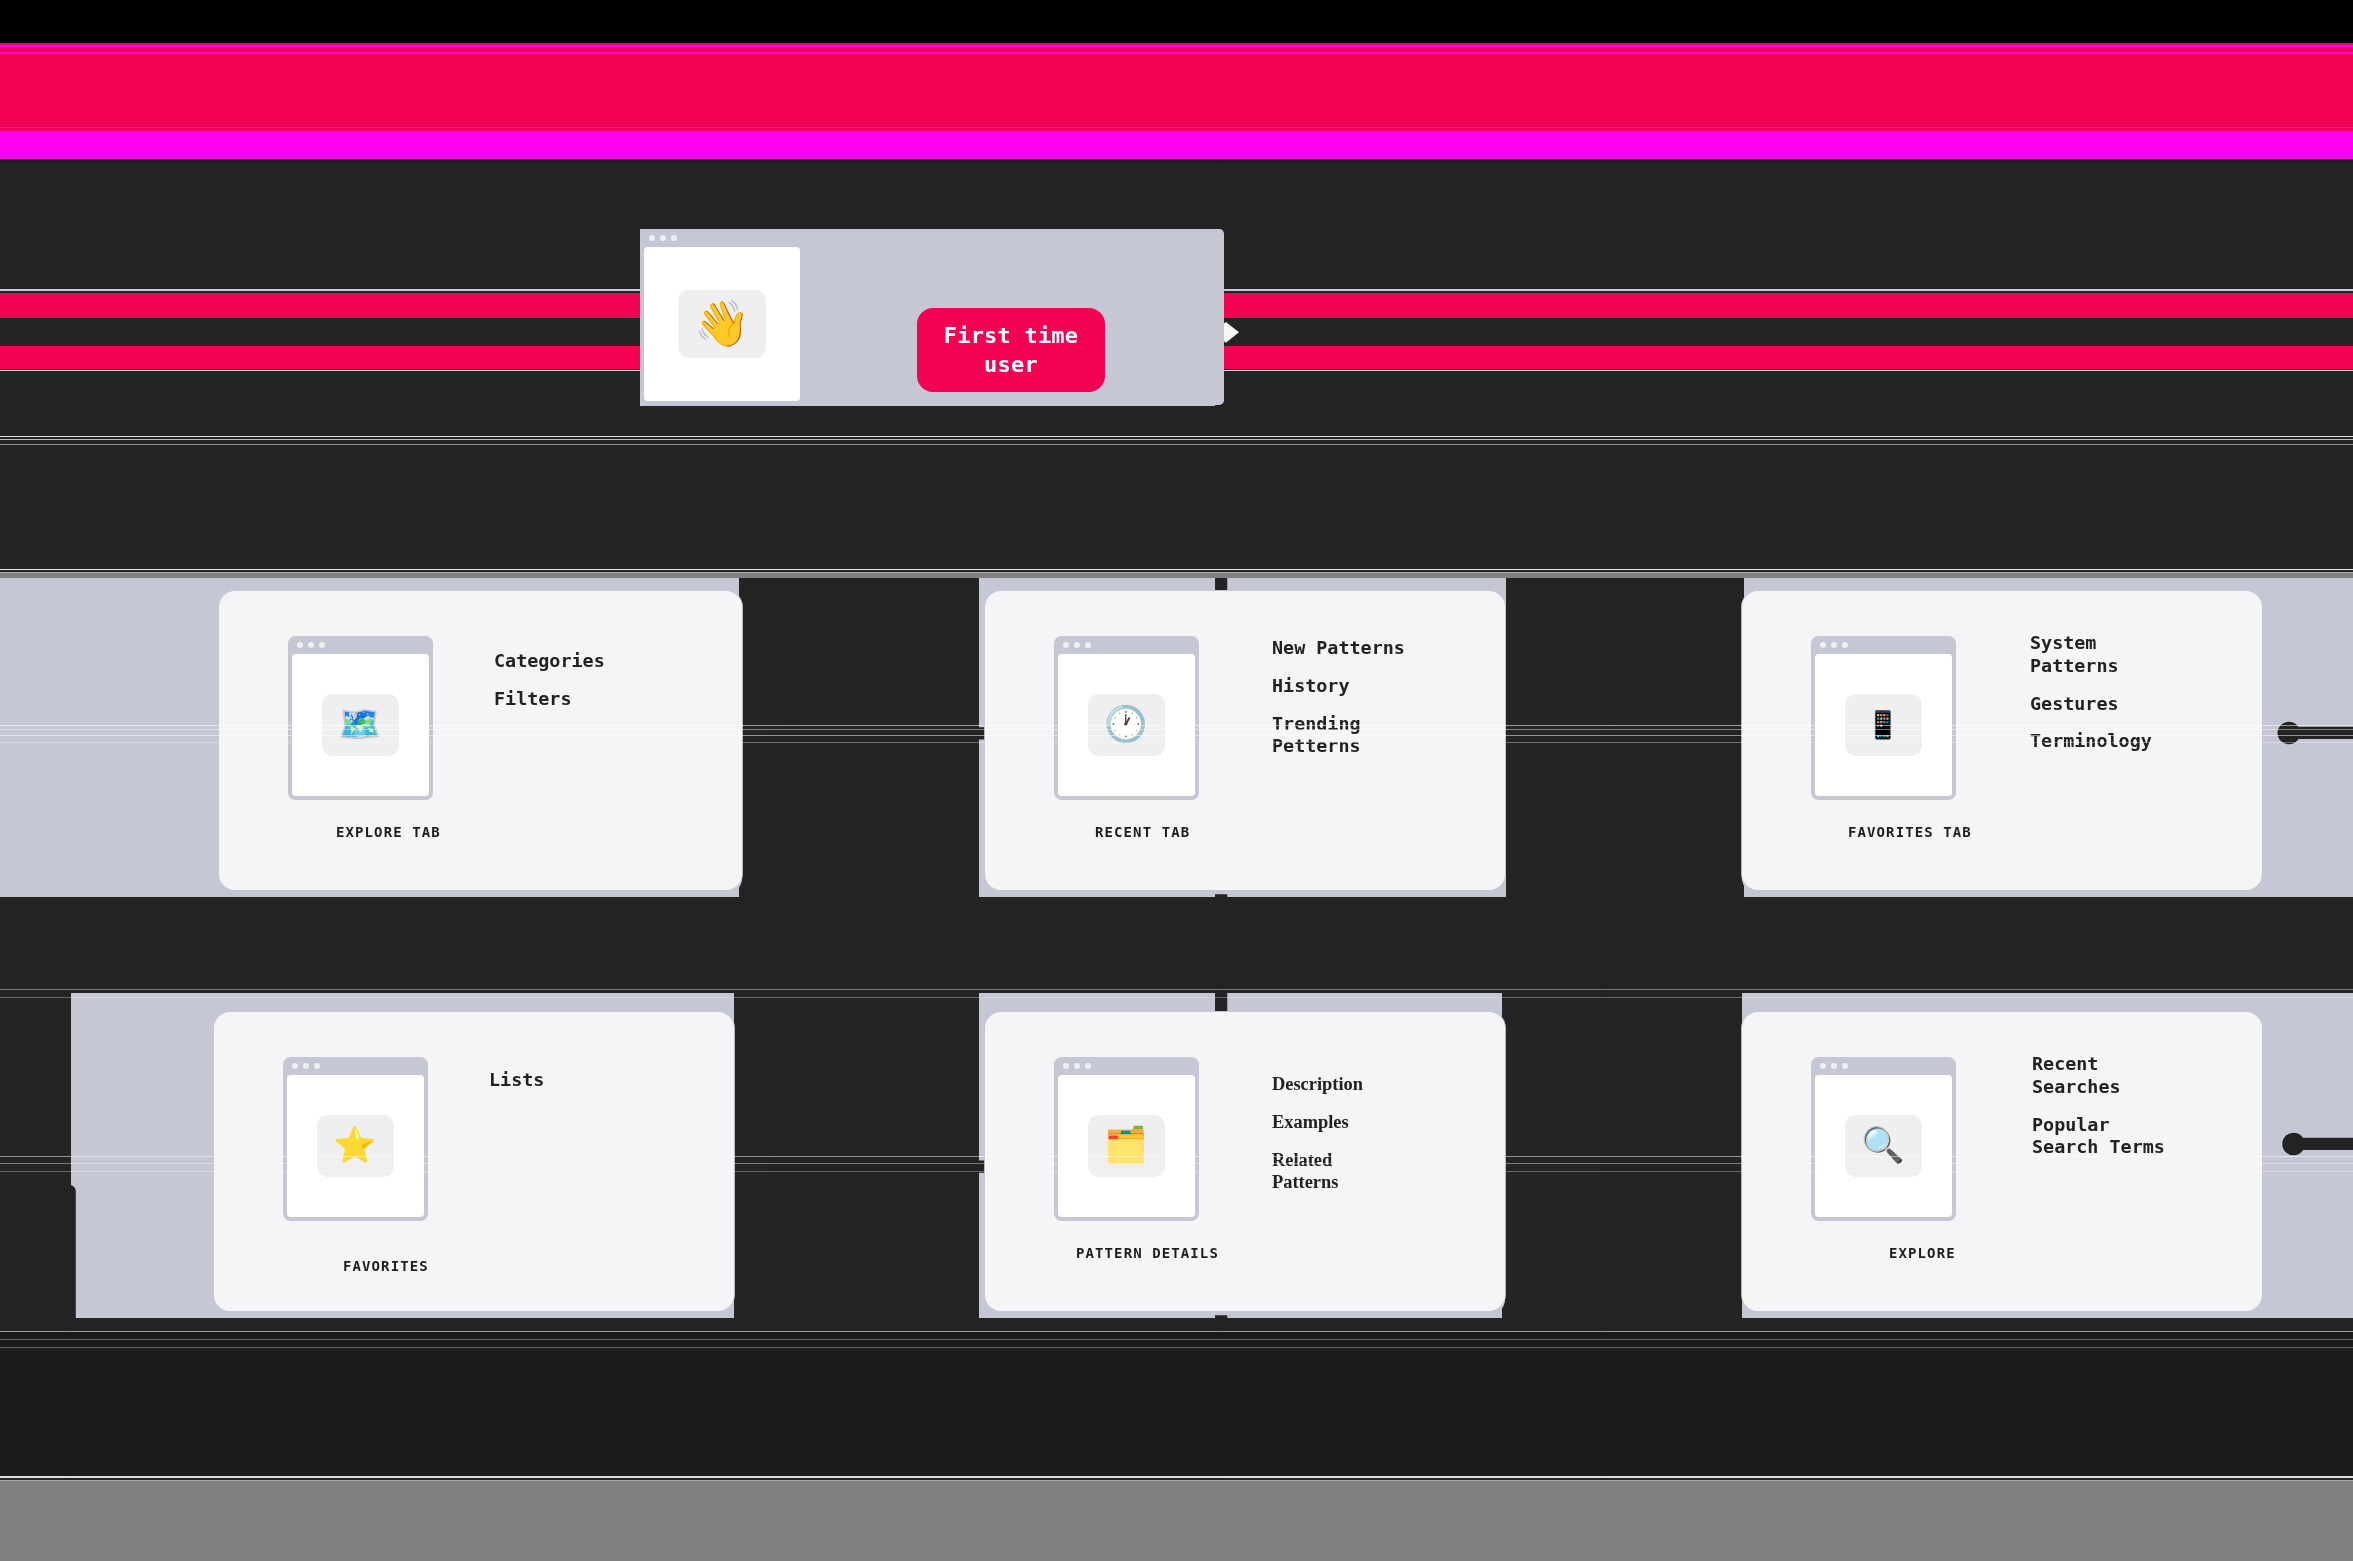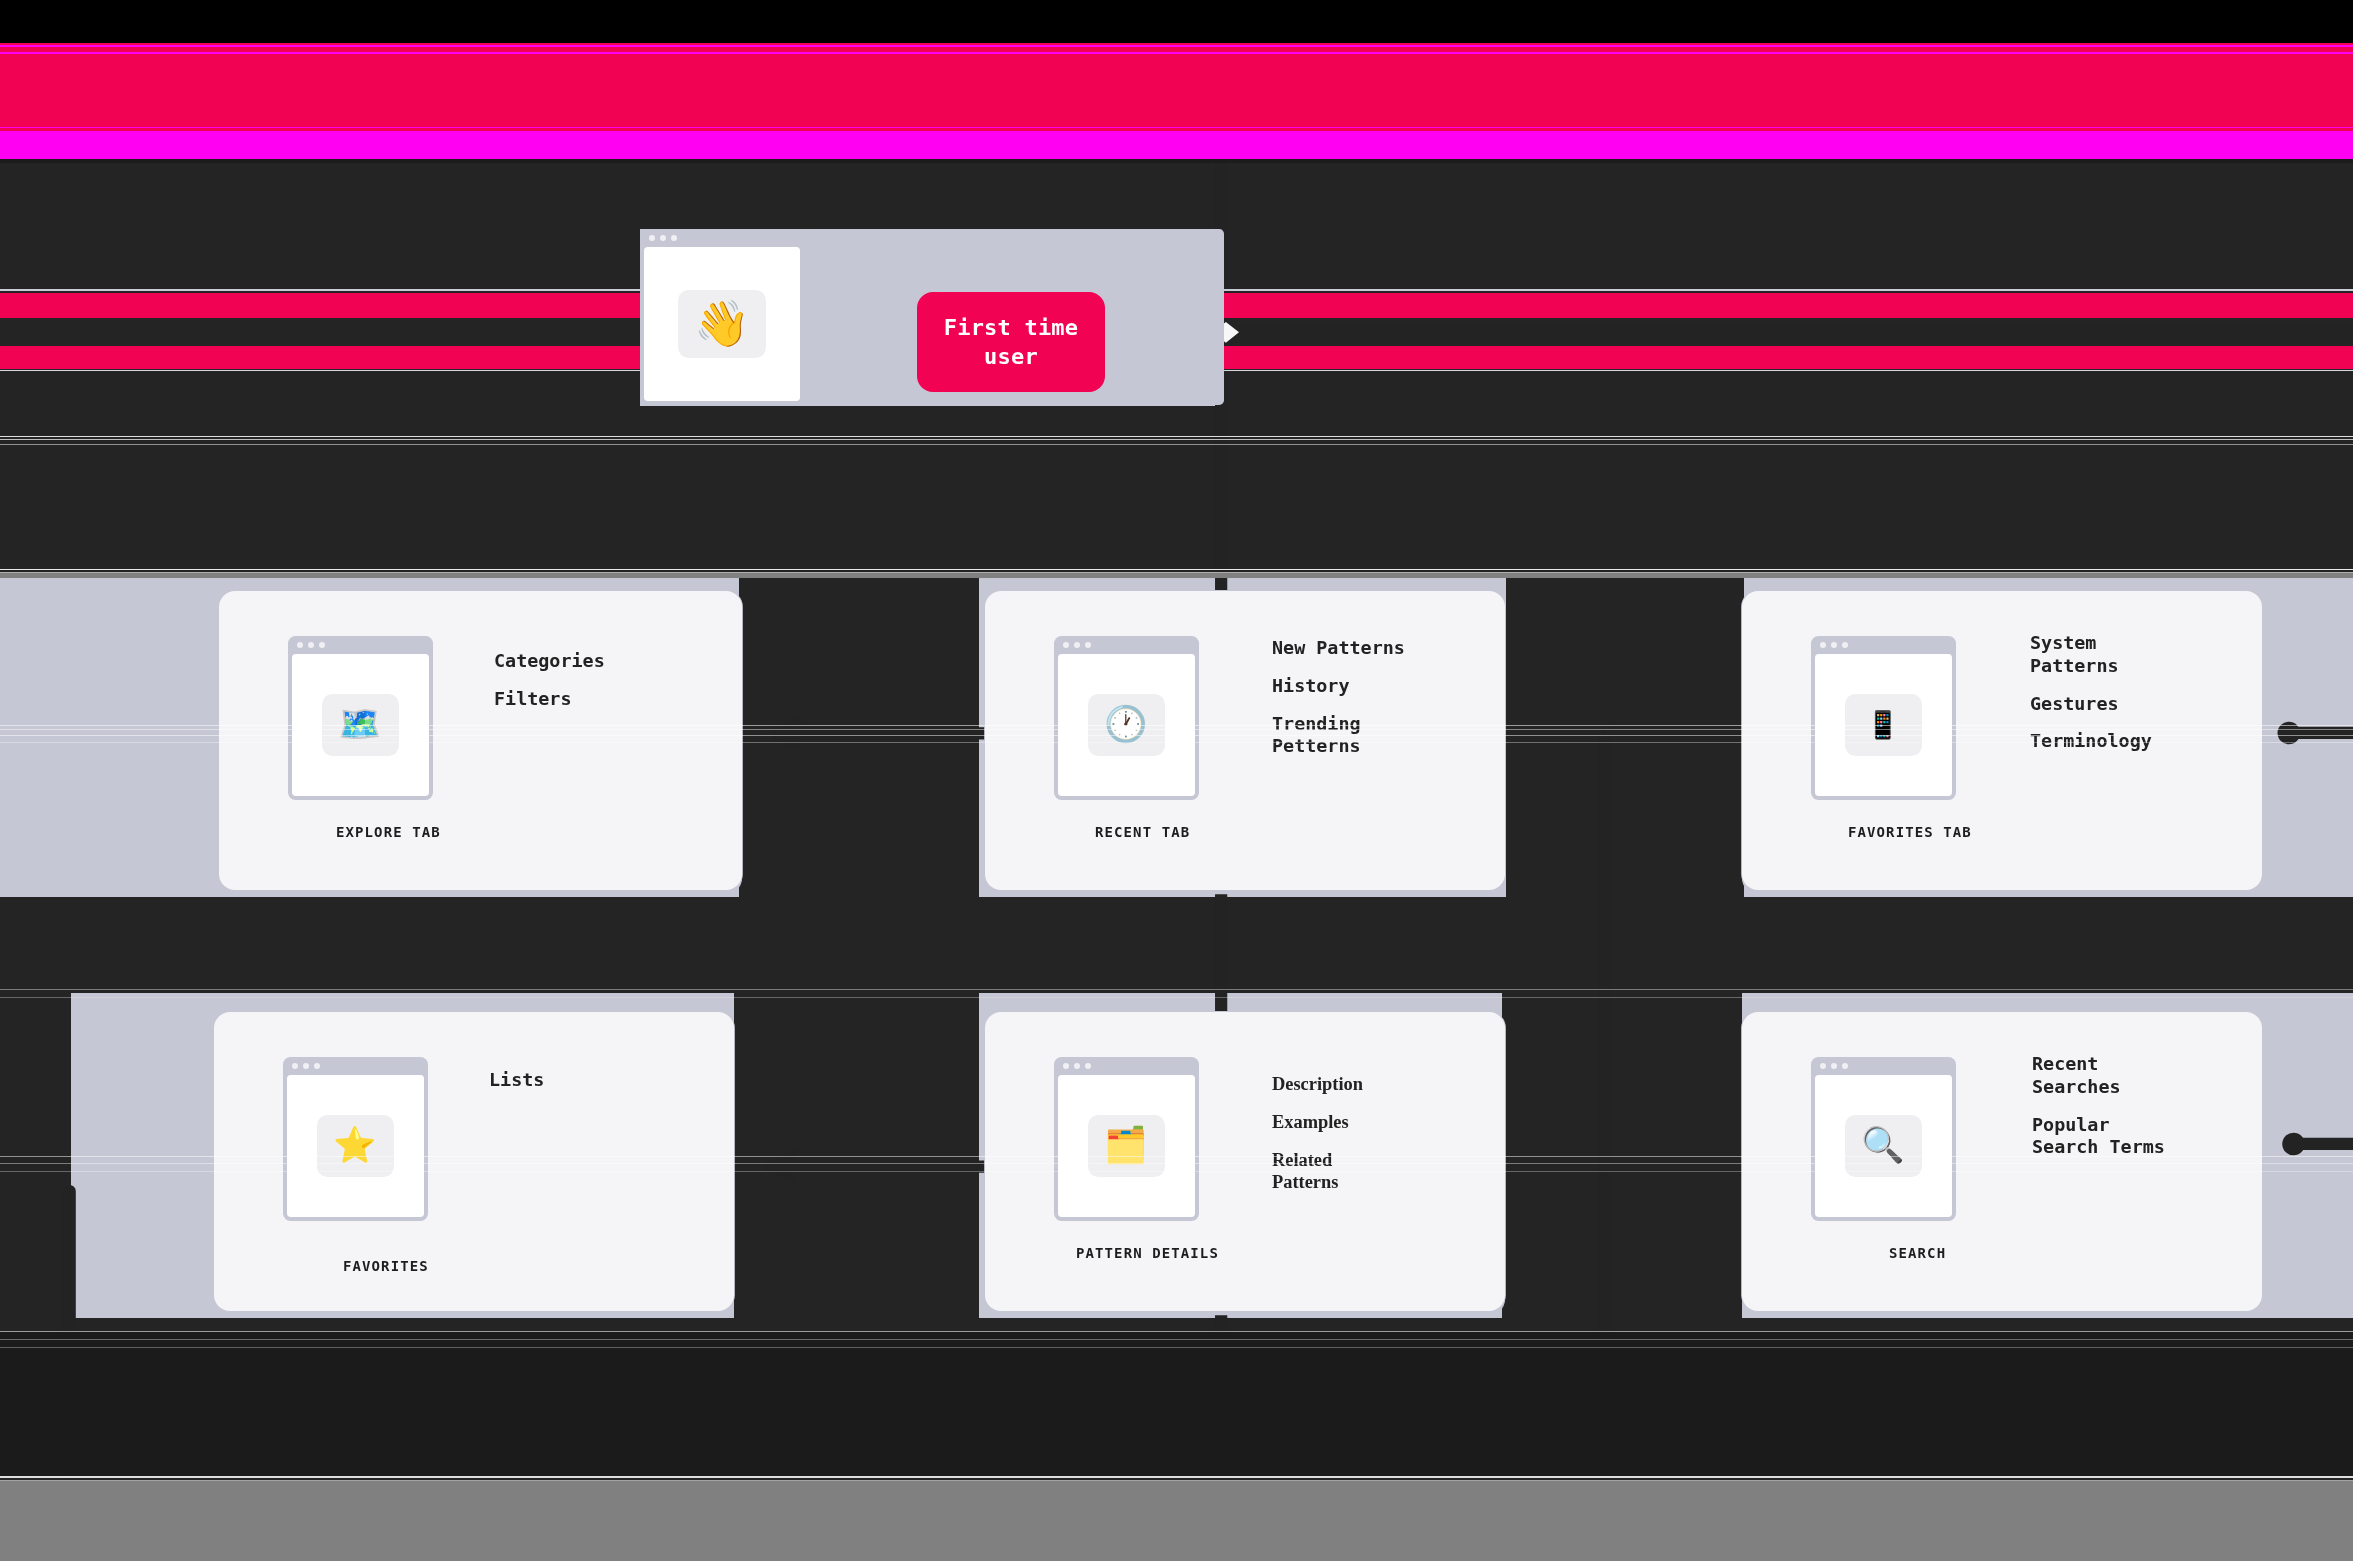--- a/index.html
+++ b/index.html
@@ -140,21 +140,21 @@
       <polygon points="2604,670 2646,706 2604,742 2562,706" fill="#232323"></polygon>
       <polygon points="2604,684 2632,706 2604,728 2576,706" fill="#f7f7f7"></polygon>
     </g>
   </svg>
 
   <div class="pill" style="left:1131px;top:47px;width:124px;height:104px;font-size:20px;background:#f20253;">
     <span>Opening
 App</span>
   </div>
 
-  <div class="pill" style="left:917px;top:292px;width:188px;height:100px;font-size:22px;background:#f20253;">
+  <div class="pill" style="left:917px;top:308px;width:188px;height:84px;font-size:22px;background:#f20253;">
     <span>First time
 user</span>
   </div>
 
   <div class="card" style="left:640px;top:229px;width:584px;height:176px;border-radius:4.7px;box-shadow:none;background:#c6c7d4;">
     <div class="mini-window" style="left:0px;top:0px;width:164px;height:176px;border-radius:4.7px;">
       <div class="mini-dots">
           <i></i>
           <i></i>
           <i></i>
@@ -270,21 +270,21 @@
       <div class="mini-screen">
         <div class="mini-tile">🔍</div>
       </div>
     </div>
     <div class="card-list" style="left:290px;top:41px;">
       <span>Recent
 Searches</span>
       <span>Popular
 Search Terms</span>
     </div>
-    <div class="card-caption" style="left:112px;top:233px;">SEARCH</div>
+    <div class="card-caption" style="left:112px;top:233px;">EXPLORE</div>
   </div>
 
   <div class="scan" style="top:0px;height:43px;background:#000;z-index:60;"></div>
 
   <div class="scan" style="top:43px;height:97px;background:#f20253;z-index:60;"></div>
   <div class="scan" style="top:45px;height:2.4px;background:#ff00f2;z-index:61;"></div>
   <div class="scan" style="top:52px;height:1.9px;background:#ff00f2;z-index:61;"></div>
   <div class="scan" style="top:134px;height:2.4px;background:#ff00f2;z-index:61;"></div>
   <div class="scan" style="top:127px;height:1.4px;background:#ff00f2;z-index:61;"></div>
 

